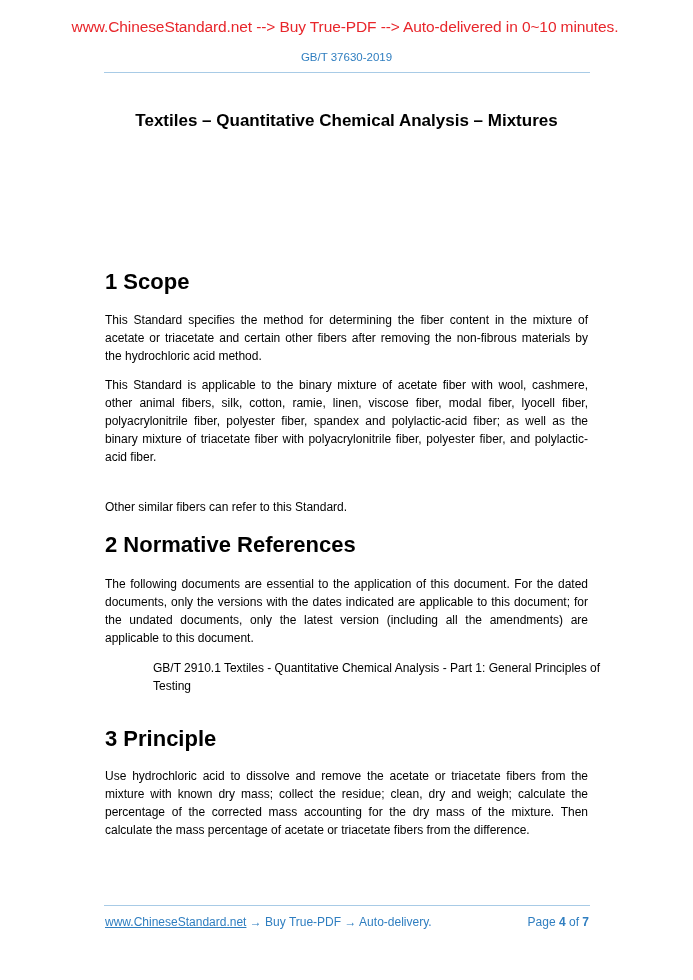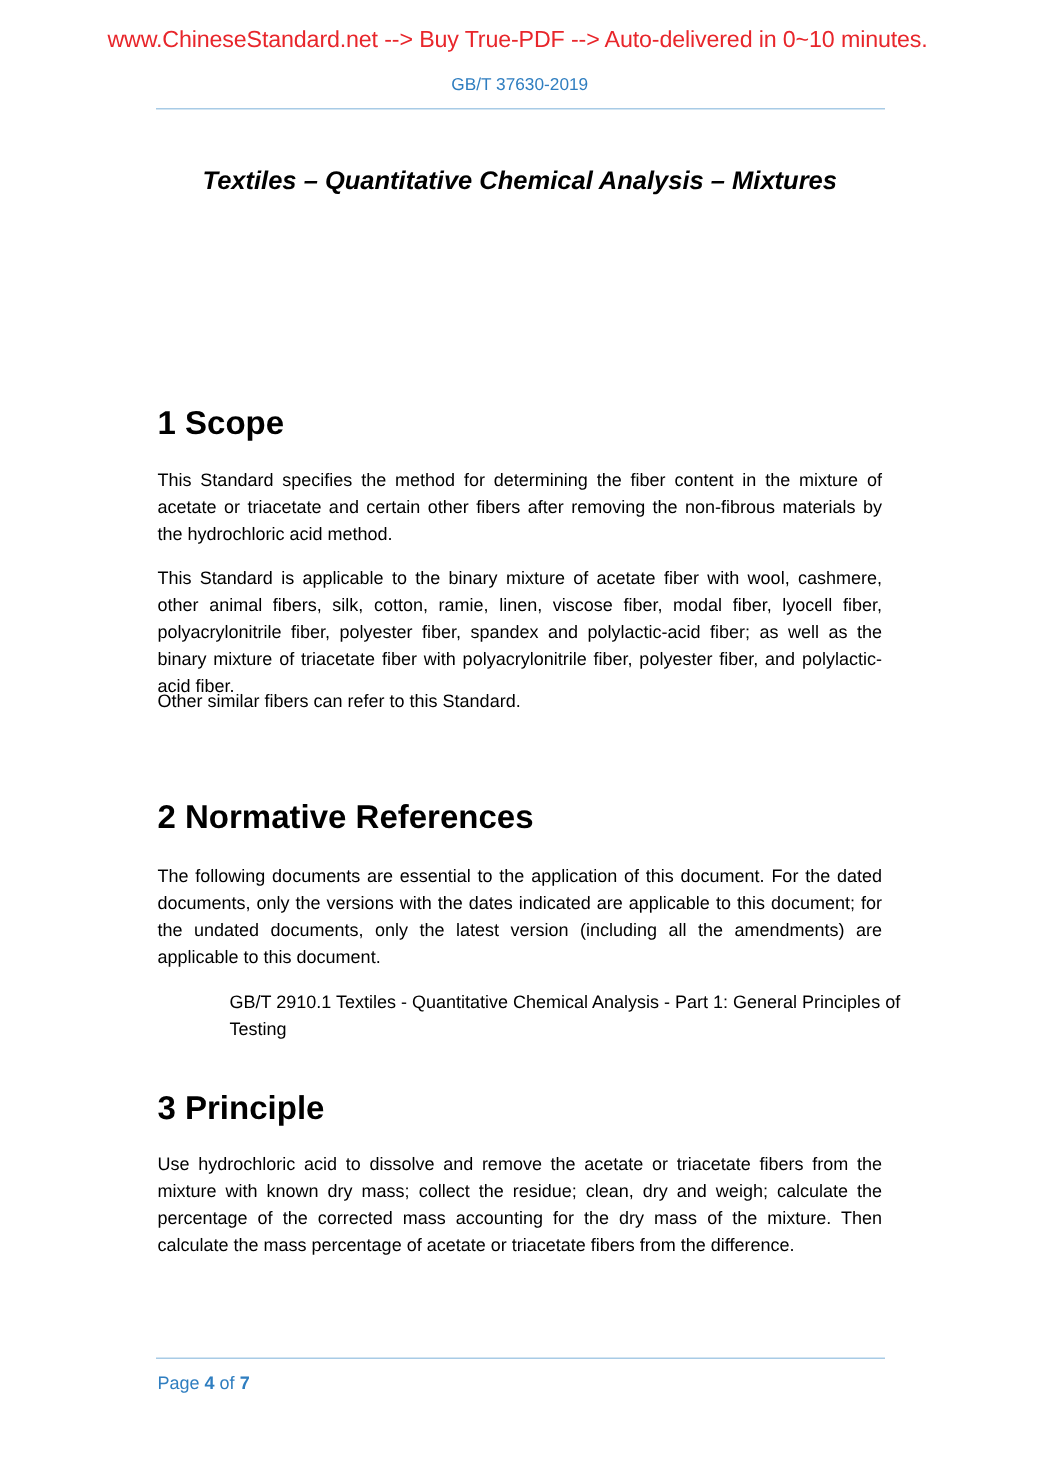--- a/index.html
+++ b/index.html
@@ -44,21 +44,20 @@
     }
     .doc-title {
       position: absolute;
       top: 103px;
       left: 0;
       width: 693px;
       text-align: center;
       font-weight: bold;
       font-size: 17px;
       line-height: 35px;
-      font-style: italic;
     }
     .content {
       position: absolute;
       left: 105px;
       width: 483px;
       font-size: 12px;
       line-height: 17.9px;
       text-align: justify;
     }
     .content p {
@@ -114,36 +113,39 @@
   <div>Textiles – Quantitative Chemical Analysis – Mixtures</div>
 </div>
 
 <div class="h1" style="top:269px;">1 Scope</div>
 <div class="content" style="top:312px;">
   <p>This Standard specifies the method for determining the fiber content in the mixture of acetate or triacetate and certain other fibers after removing the non-fibrous materials by the hydrochloric acid method.</p>
 </div>
 <div class="content" style="top:377px;">
   <p>This Standard is applicable to the binary mixture of acetate fiber with wool, cashmere, other animal fibers, silk, cotton, ramie, linen, viscose fiber, modal fiber, lyocell fiber, polyacrylonitrile fiber, polyester fiber, spandex and polylactic-acid fiber; as well as the binary mixture of triacetate fiber with polyacrylonitrile fiber, polyester fiber, and polylactic-acid fiber.</p>
 </div>
-<div class="content" style="top:459px;">
+<div class="content" style="top:499px;">
   <p>Other similar fibers can refer to this Standard.</p>
 </div>
 
 <div class="h1" style="top:532px;">2 Normative References</div>
 <div class="content" style="top:576px;">
   <p>The following documents are essential to the application of this document. For the dated documents, only the versions with the dates indicated are applicable to this document; for the undated documents, only the latest version (including all the amendments) are applicable to this document.</p>
 </div>
 <div class="ref-item" style="top:660px;margin-left:24px;">GB/T 2910.1 Textiles - Quantitative Chemical Analysis - Part 1: General Principles of Testing</div>
 
 <div class="h1" style="top:726px;">3 Principle</div>
 <div class="content" style="top:768px;">
   <p>Use hydrochloric acid to dissolve and remove the acetate or triacetate fibers from the mixture with known dry mass; collect the residue; clean, dry and weigh; calculate the percentage of the corrected mass accounting for the dry mass of the mixture. Then calculate the mass percentage of acetate or triacetate fibers from the difference.</p>
 </div>
 
 <div class="footer-rule"></div>
 <div class="footer">
   <span>
+    <a>www.ChineseStandard.net</a><span> → Buy True-PDF → Auto-delivery.</span>
+  </span>
+  <span>
     <span>Page</span>
     <b>4</b>
     <span>of</span>
     <b>7</b>
   </span>
 </div>
 
 </body></html>

